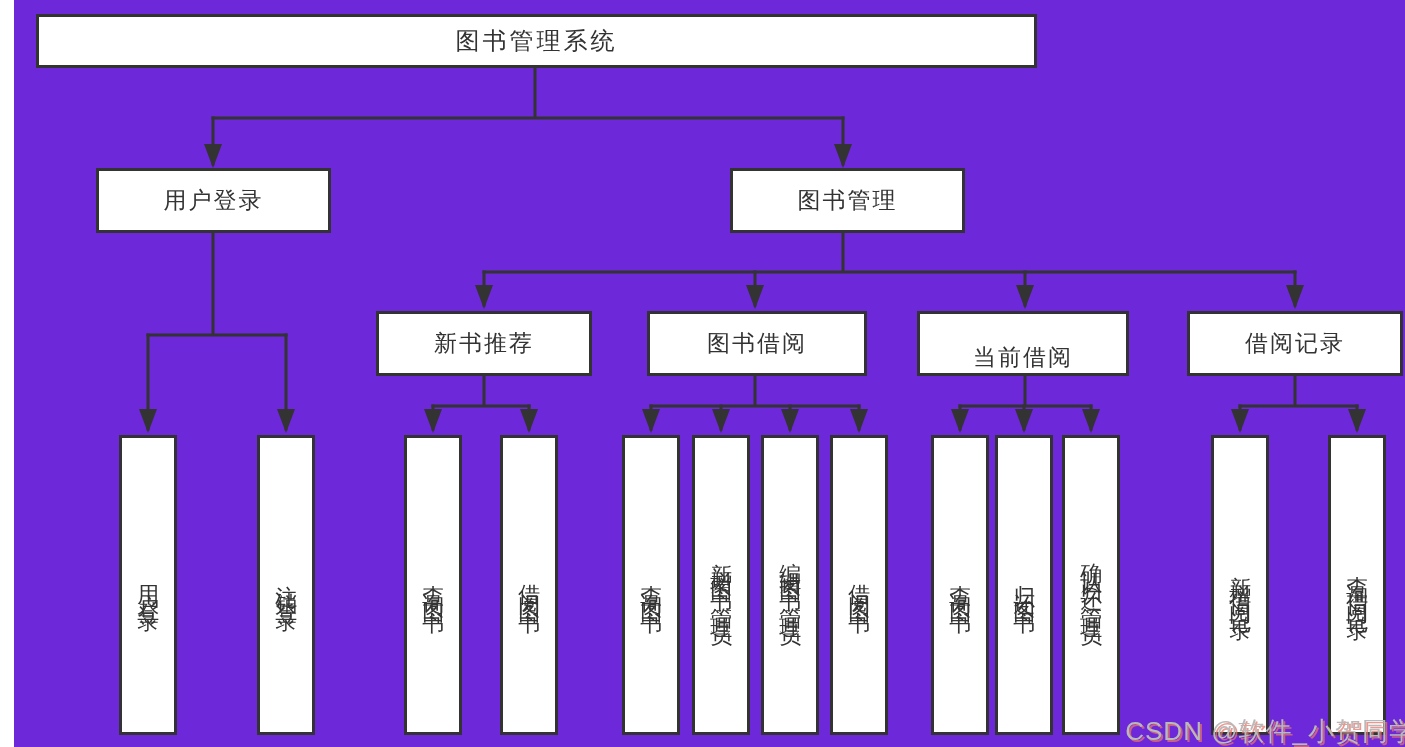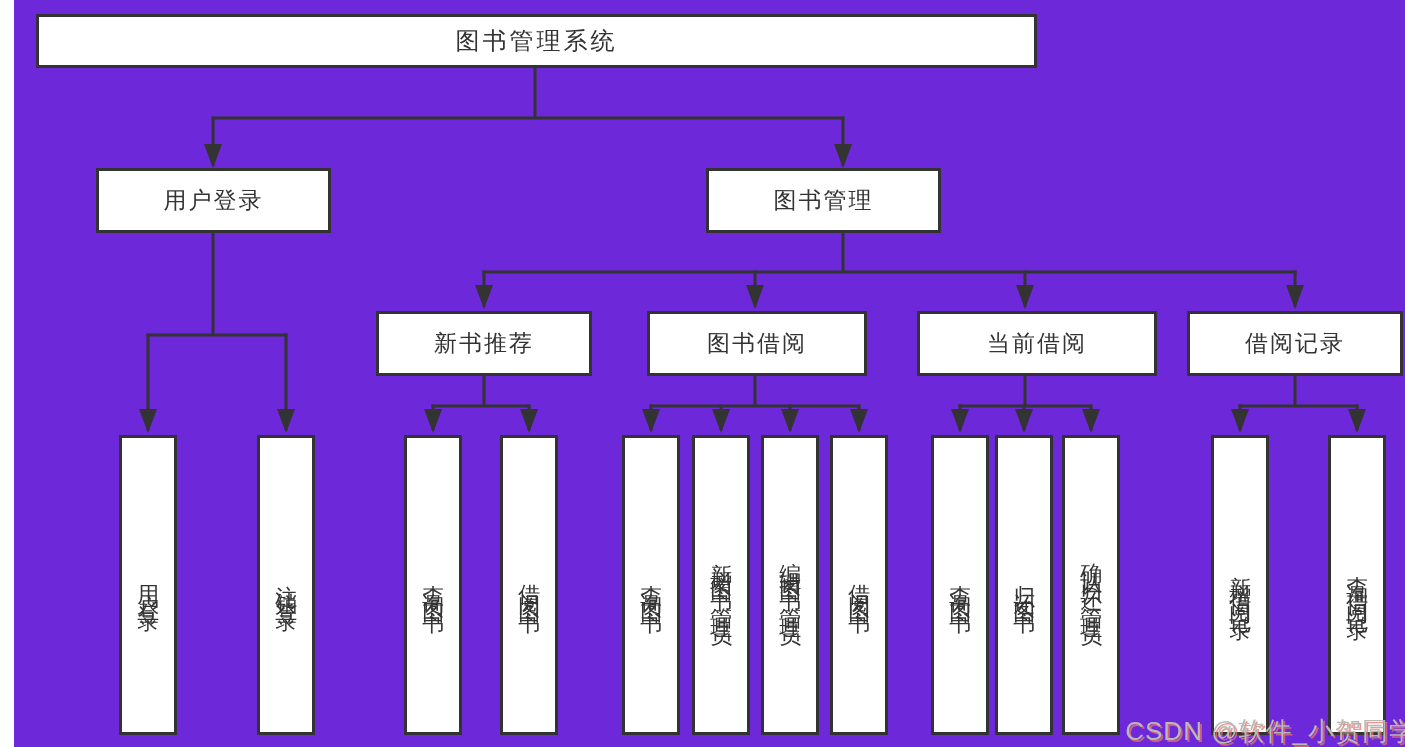--- a/index.html
+++ b/index.html
@@ -117,31 +117,31 @@
     </g>
   </svg>
 
   <div class="box title-box">
     <span class="h-label">图书管理系统</span>
   </div>
 
   <div class="box lvl-box" style="left:82px; top:168px; width:235px;">
     <span class="h-label">用户登录</span>
   </div>
-  <div class="box lvl-box" style="left:692px; top:168px; width:235px;">
+  <div class="box lvl-box" style="left:716px; top:168px; width:235px;">
     <span class="h-label">图书管理</span>
   </div>
 
   <div class="box lvl-box" style="left:362px; top:311px; width:216px;justify-content:center;">
     <span class="h-label">新书推荐</span>
   </div>
   <div class="box lvl-box" style="left:633px; top:311px; width:220px;">
     <span class="h-label">图书借阅</span>
   </div>
-  <div class="box lvl-box" style="left:903px; top:311px; width:240px;">
+  <div class="box lvl-box" style="left:903px; top:311px; width:212px;align-items:flex-end;">
     <span class="h-label">当前借阅</span>
   </div>
   <div class="box lvl-box" style="left:1173px; top:311px; width:216px;">
     <span class="h-label">借阅记录</span>
   </div>
 
   <div class="box leaf" style="left:105px;">
     <span class="v-label">用户登录</span>
   </div>
   <div class="box leaf" style="left:243px;">

